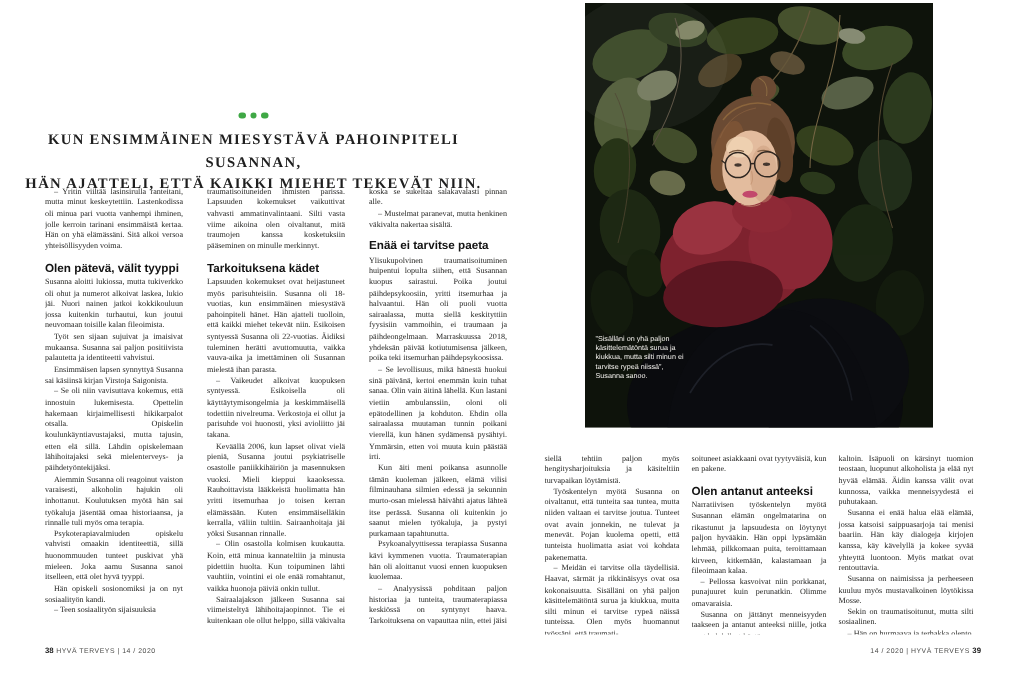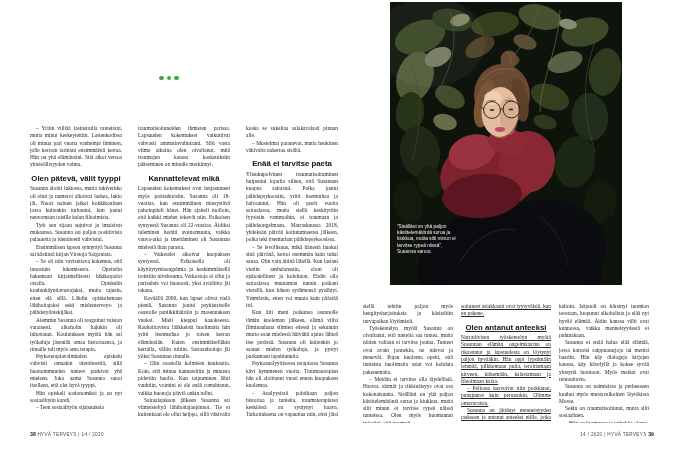--- a/index.html
+++ b/index.html
@@ -11,26 +11,26 @@
   
   .headline{position:absolute;top:87px;left:0;width:338px;text-align:center;
             font:700 9.8px/14.5px "Liberation Serif",serif;letter-spacing:0.9px;color:#1f1f1f;}
   
   .col{position:absolute;top:125px;height:292px;overflow:hidden;text-align:justify;
        font:5.4px/7.3px "Liberation Serif",serif;color:#262624;}
   .col.c1{left:30px;width:92px;}
   .col.c2{left:138px;width:92px;}
   .col.c3{left:246px;width:92px;}
   .col.r1{top:303px;height:120px;left:363px;width:90px;}
-  .col.r2{top:303px;height:120px;left:461px;width:90px;text-decoration:underline;}
+  .col.r2{top:303px;height:120px;left:461px;width:90px;}
   .col.r3{top:303px;height:120px;left:559px;width:90px;}
   .col p{margin:0;text-indent:6px;}
   .col p.ni{text-indent:0;}
   .col .col-h{font:700 7.8px/9px "Liberation Sans",sans-serif;color:#131313;
-              margin:5px 0 2.5px 0;text-align:center;}
+              margin:5px 0 2.5px 0;text-align:left;}
   
   .photo{position:absolute;left:390px;top:2px;width:232px;height:283px;background:#0e130b;overflow:hidden;}
   .photo svg{display:block;}
   .caption{position:absolute;left:7px;top:222px;width:60px;color:#f4f2ee;
            font:4.8px/6.2px "Liberation Sans",sans-serif;text-align:left;}
   
   .footer{position:absolute;top:431px;font:4.6px/6px "Liberation Sans",sans-serif;
           letter-spacing:0.35px;color:#4c4c4a;}
   .footer.fl{left:30px;}
   .footer.fr{right:20px;text-align:right;}
@@ -38,36 +38,40 @@
 </style>
 </head>
 <body>
 
 <div class="spread">
 
   <div class="dots">
     <span class="dot" style="background: rgb(63, 168, 69);"></span><span class="dot" style="background: rgb(63, 168, 69);"></span><span class="dot" style="background: rgb(63, 168, 69);"></span>
   </div>
 
+  <div class="headline">
+    <div>KUN ENSIMMÄINEN MIESYSTÄVÄ PAHOINPITELI SUSANNAN,</div>
+    <div>HÄN AJATTELI, ETTÄ KAIKKI MIEHET TEKEVÄT NIIN.</div>
+  </div>
 
   <div class="col c1">
       <p class="">– Yritin viiltää lasinsirulla ranteitani, mutta minut keskeytettiin. Lastenkodissa oli minua pari vuotta vanhempi ihminen, jolle kerroin tarinani ensimmäistä kertaa. Hän on yhä elämässäni. Sitä alkoi versoa yhteisöllisyyden voima.</p>
       <div class="col-h">Olen pätevä, välit tyyppi</div>
       <p class="ni">Susanna aloitti lukiossa, mutta tukiverkko oli ohut ja numerot alkoivat laskea, lukio jäi. Nuori nainen jatkoi kokkikouluun jossa kuitenkin turhautui, kun joutui neuvomaan toisille kalan fileoimista.</p>
       <p class="">Työt sen sijaan sujuivat ja imaisivat mukaansa. Susanna sai paljon positiivista palautetta ja identiteetti vahvistui.</p>
       <p class="">Ensimmäisen lapsen synnyttyä Susanna sai käsiinsä kirjan Virstoja Saigonista.</p>
       <p class="">– Se oli niin vavisuttava kokemus, että innostuin lukemisesta. Opettelin hakemaan kirjaimellisesti hikikarpalot otsalla. Opiskelin koulunkäyntiavustajaksi, mutta tajusin, etten elä sillä. Lähdin opiskelemaan lähihoitajaksi sekä mielenterveys- ja päihdetyöntekijäksi.</p>
       <p class="">Aiemmin Susanna oli reagoinut vaiston varaisesti, alkoholin hajukin oli inhottanut. Koulutuksen myötä hän sai työkaluja jäsentää omaa historiaansa, ja rinnalle tuli myös oma terapia.</p>
       <p class="">Psykoterapiavalmiuden opiskelu vahvisti omaakin identiteettiä, sillä huonommuuden tunteet puskivat yhä mieleen. Joka aamu Susanna sanoi itselleen, että olet hyvä tyyppi.</p>
       <p class="">Hän opiskeli sosionomiksi ja on nyt sosiaalityön kandi.</p>
       <p class="">– Teen sosiaalityön sijaisuuksia</p>
     </div>
   <div class="col c2">
       <p class="ni">traumatisoituneiden ihmisten parissa. Lapsuuden kokemukset vaikuttivat vahvasti ammatinvalintaani. Silti vasta viime aikoina olen oivaltanut, mitä traumojen kanssa kosketuksiin pääseminen on minulle merkinnyt.</p>
-      <div class="col-h">Kannattelevat mikä</div>
+      <div class="col-h">Tarkoituksena kädet</div>
       <p class="ni">Lapsuuden kokemukset ovat heijastuneet myös parisuhteisiin. Susanna oli 18-vuotias, kun ensimmäinen miesystävä pahoinpiteli hänet. Hän ajatteli tuolloin, että kaikki miehet tekevät niin. Esikoisen syntyessä Susanna oli 22-vuotias. Äidiksi tuleminen herätti avuttomuutta, vaikka vauva-aika ja imettäminen oli Susannan mielestä ihan parasta.</p>
       <p class="">– Vaikeudet alkoivat kuopuksen syntyessä. Esikoisella oli käyttäytymisongelmia ja keskimmäisellä todettiin nivelreuma. Verkostoja ei ollut ja parisuhde voi huonosti, yksi avioliitto jäi takana.</p>
       <p class="">Keväällä 2006, kun lapset olivat vielä pieniä, Susanna joutui psykiatriselle osastolle paniikkihäiriön ja masennuksen vuoksi. Mieli kieppui kaaoksessa. Rauhoittavista lääkkeistä huolimatta hän yritti itsemurhaa jo toisen kerran elämässään. Kuten ensimmäiselläkin kerralla, väliin tultiin. Sairaanhoitaja jäi yöksi Susannan rinnalle.</p>
       <p class="">– Olin osastolla kolmisen kuukautta. Koin, että minua kannateltiin ja minusta pidettiin huolta. Kun toipuminen lähti vauhtiin, vointini ei ole enää romahtanut, vaikka huonoja päiviä onkin tullut.</p>
       <p class="">Sairaalajakson jälkeen Susanna sai viimeisteltyä lähihoitajaopinnot. Tie ei kuitenkaan ole ollut helppo, sillä väkivalta jättää todella syvät haavat,</p>
     </div>
   <div class="col c3">
       <p class="ni">koska se sukeltaa salakavalasti pinnan alle.</p>
       <p class="">– Mustelmat paranevat, mutta henkinen väkivalta nakertaa sisältä.</p>
       <div class="col-h">Enää ei tarvitse paeta</div>

